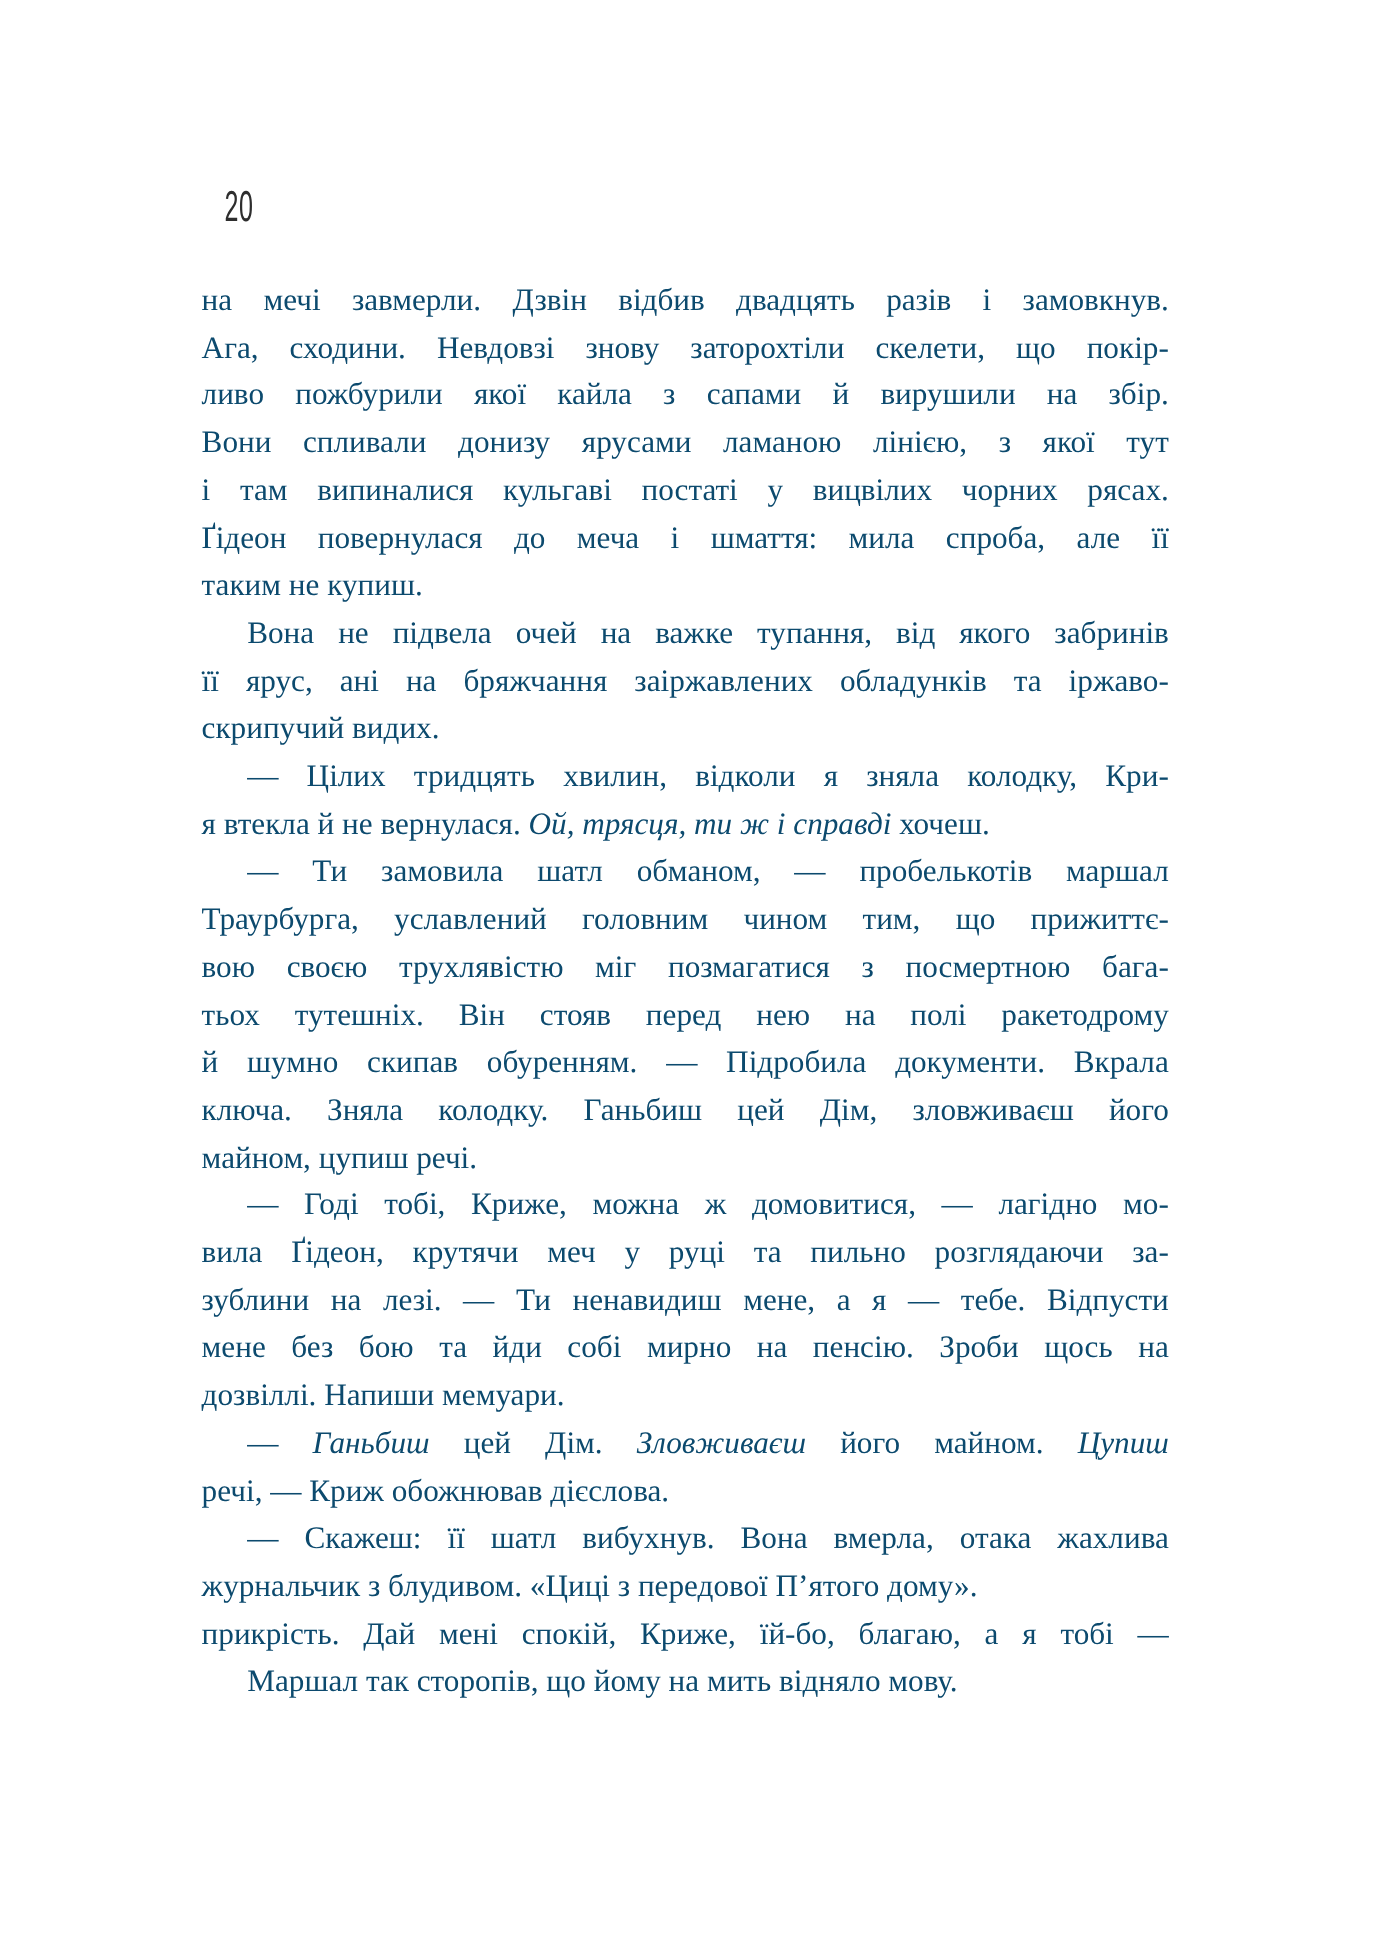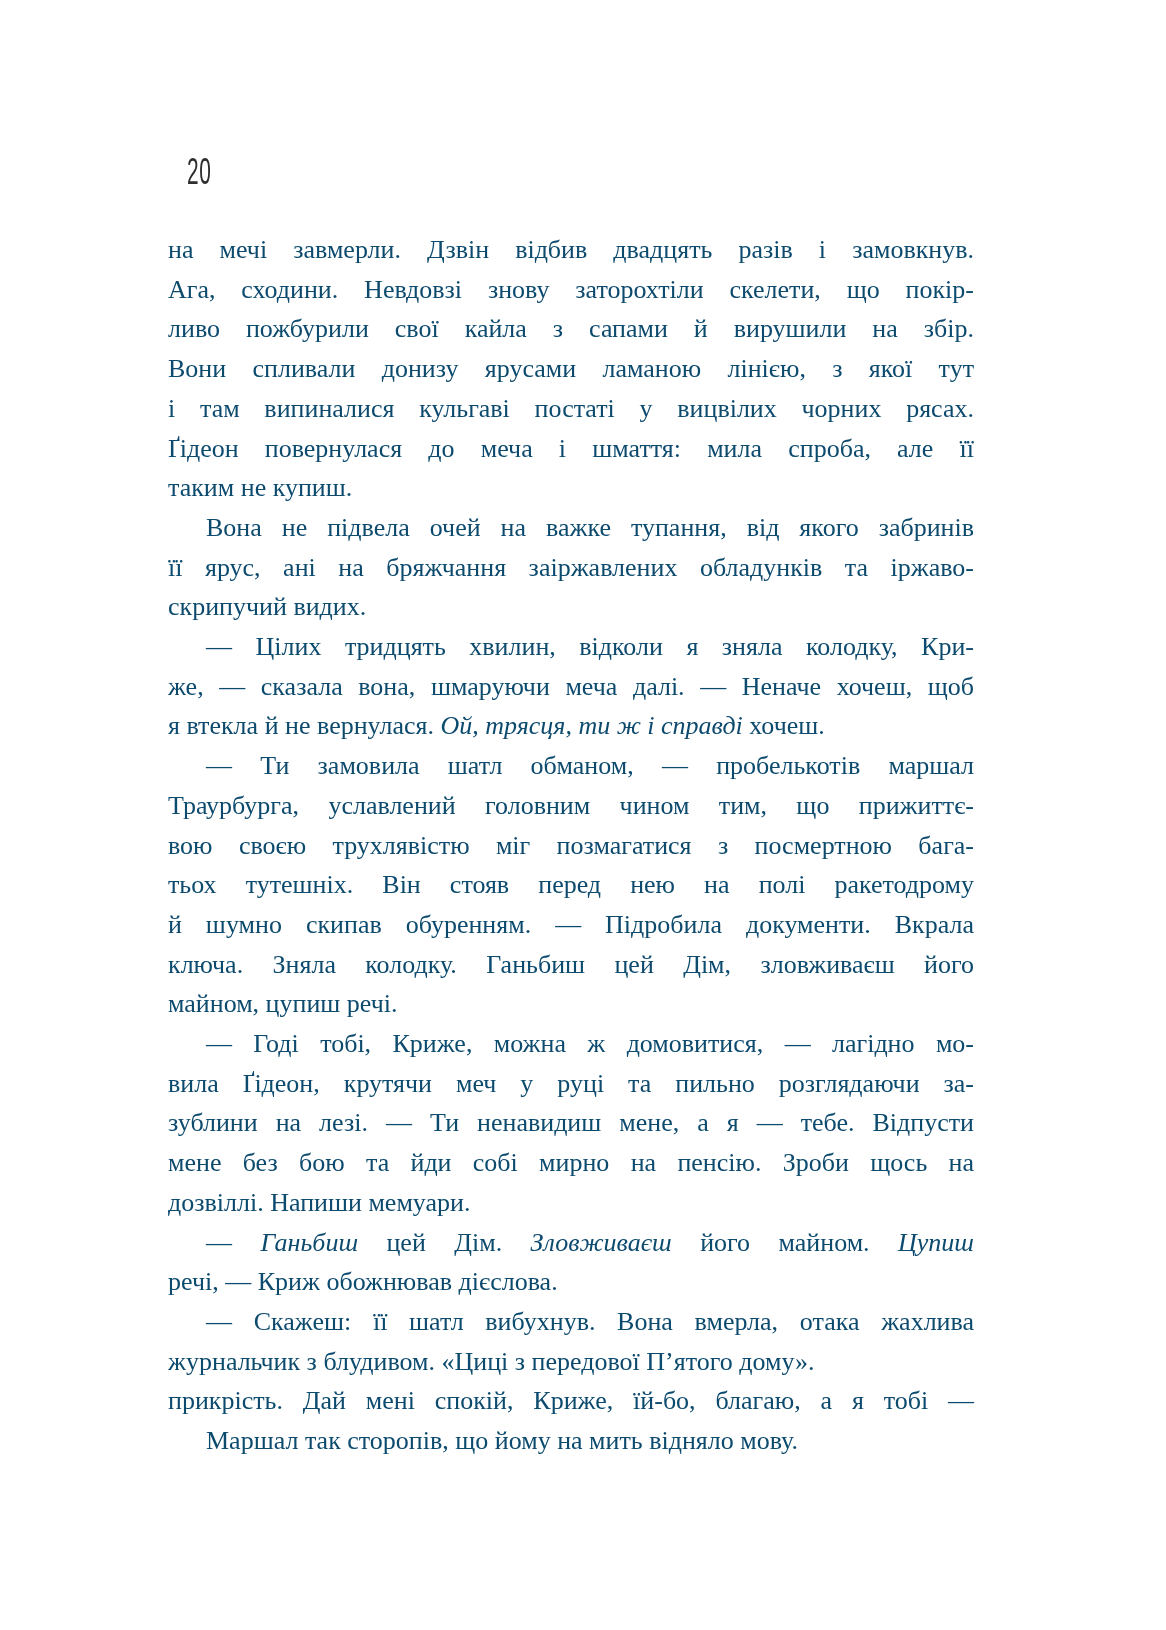--- a/index.html
+++ b/index.html
@@ -60,34 +60,33 @@
 </style>
 </head>
 <body>
 
 <div class="page">
   <div class="page-number">20</div>
   <div class="text-block">
       <div class="paragraph">
         <div class="line"><span>на мечі завмерли. Дзвін відбив двадцять разів і замовкнув.</span></div>
         <div class="line"><span>Ага, сходини. Невдовзі знову заторохтіли скелети, що покір-</span></div>
-        <div class="line"><span>ливо пожбурили свої кайла з сапами й вирушили на збір.</span></div>
+        <div class="line"><span>ливо пожбурили якої кайла з сапами й вирушили на збір.</span></div>
         <div class="line"><span>Вони спливали донизу ярусами ламаною лінією, з якої тут</span></div>
         <div class="line"><span>і там випиналися кульгаві постаті у вицвілих чорних рясах.</span></div>
         <div class="line"><span>Ґідеон повернулася до меча і шмаття: мила спроба, але її</span></div>
         <div class="line last"><span>таким не купиш.</span></div>
       </div>
       <div class="paragraph">
         <div class="line indent"><span>Вона не підвела очей на важке тупання, від якого забринів</span></div>
         <div class="line"><span>її ярус, ані на бряжчання заіржавлених обладунків та іржаво-</span></div>
         <div class="line last"><span>скрипучий видих.</span></div>
       </div>
       <div class="paragraph">
         <div class="line indent"><span>— Цілих тридцять хвилин, відколи я зняла колодку, Кри-</span></div>
-        <div class="line"><span>же, — сказала вона, шмаруючи меча далі. — Неначе хочеш, щоб</span></div>
         <div class="line last"><span>я втекла й не вернулася. </span><span class="italic">Ой, трясця, ти ж і справді</span><span> хочеш.</span></div>
       </div>
       <div class="paragraph">
         <div class="line indent"><span>— Ти замовила шатл обманом, — пробелькотів маршал</span></div>
         <div class="line"><span>Траурбурга, уславлений головним чином тим, що прижиттє-</span></div>
         <div class="line"><span>вою своєю трухлявістю міг позмагатися з посмертною бага-</span></div>
         <div class="line"><span>тьох тутешніх. Він стояв перед нею на полі ракетодрому</span></div>
         <div class="line"><span>й шумно скипав обуренням. — Підробила документи. Вкрала</span></div>
         <div class="line"><span>ключа. Зняла колодку. Ганьбиш цей Дім, зловживаєш його</span></div>
         <div class="line last"><span>майном, цупиш речі.</span></div>

